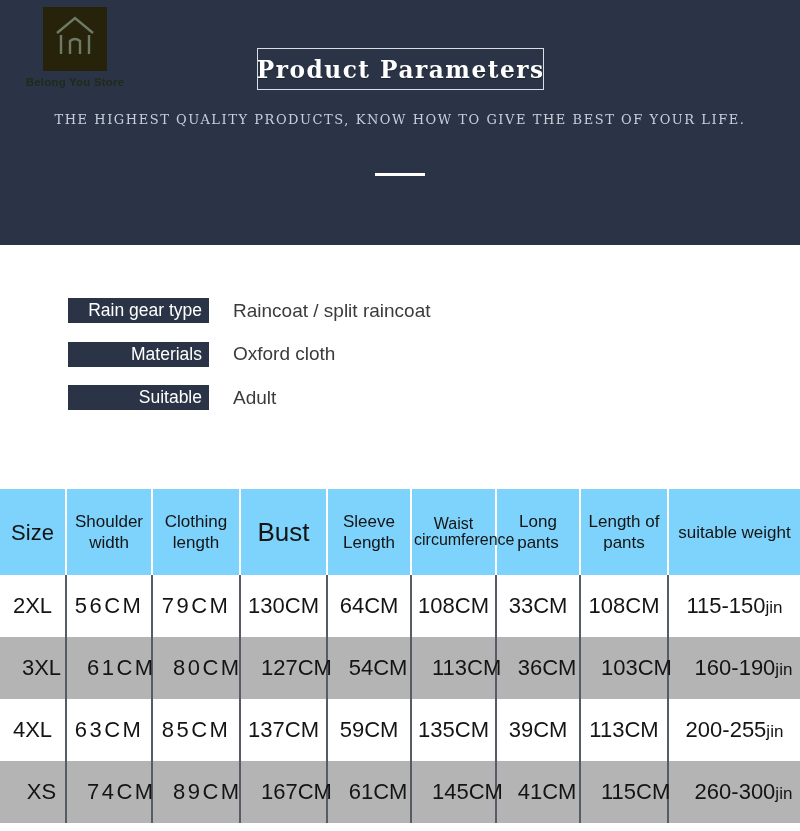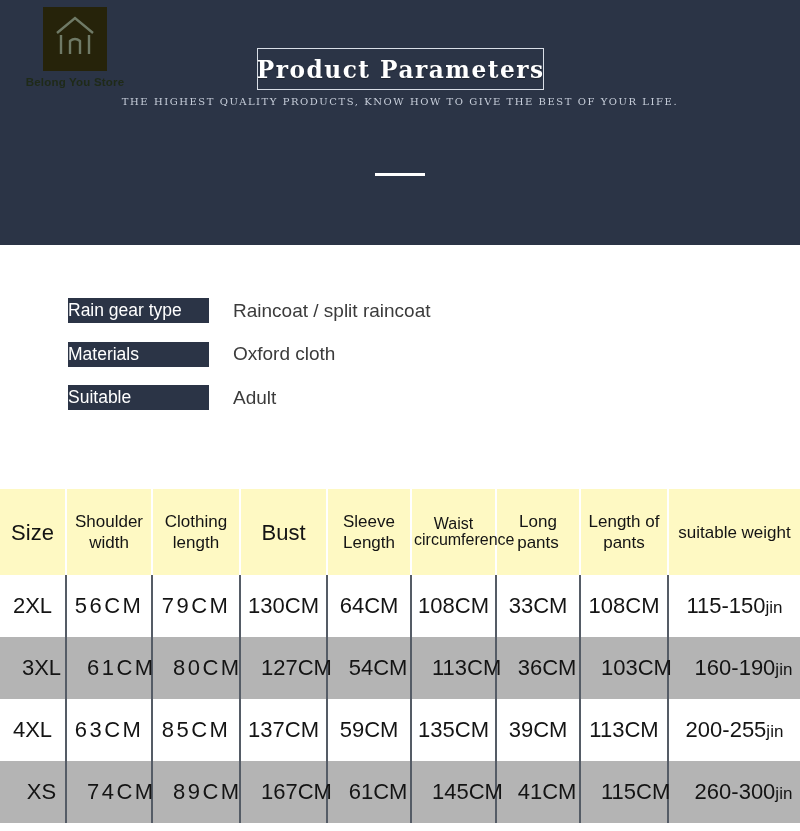--- a/index.html
+++ b/index.html
@@ -60,26 +60,26 @@
     font-weight: bold;
     font-size: 25px;
     color: #ffffff;
     letter-spacing: 1.6px;
     transform: scaleX(0.93);
     white-space: nowrap;
     text-shadow: 0 1px 1px rgba(0,0,0,.35);
   }
   .subtitle {
     position: absolute;
-    top: 96px;
+    top: 112px;
     left: 0;
     width: 800px;
     text-align: center;
     font-family: "DejaVu Serif", serif;
-    font-size: 10px;
+    font-size: 13px;
     color: #c8cfdb;
     letter-spacing: 1.55px;
     white-space: nowrap;
   }
   .hero-rule {
     position: absolute;
     top: 173px;
     left: 375px;
     width: 50px;
     height: 3px;
@@ -95,20 +95,21 @@
   }
   .spec-row:first-child { margin-top: 44px; }
   .spec-badge {
     margin-left: 68px;
     width: 141px;
     height: 25px;
     background: #2b3446;
     color: #ffffff;
     font-size: 17.5px;
     line-height: 25px;
+    text-align: right;
     padding-right: 7px;
     white-space: nowrap;
     overflow: hidden;
   }
   .spec-value {
     margin-left: 24px;
     font-size: 19px;
     color: #3b3b3b;
     white-space: nowrap;
   }
@@ -124,32 +125,32 @@
   }
   .size-table th,
   .size-table td {
     padding: 0 2px;
     text-align: center;
     vertical-align: middle;
     color: #141414;
     font-weight: normal;
   }
   .size-table thead th {
-    background: #fef9c3;
+    background: #7dd3fc;
     height: 86px;
     font-size: 17px;
     line-height: 21px;
     border-right: 2px solid #ffffff;
   }
   .size-table thead th:last-child { border-right: none; }
   .size-table thead th.small-head {
     font-size: 16px;
     line-height: 16px;
   }
-  .size-table thead th.big-head { font-size: 22px; }
+  .size-table thead th.big-head { font-size: 26px; }
   .size-table thead th.size-head { font-size: 22px; }
 
   .size-table tbody tr { height: 62px; }
   .size-table tbody tr.odd-row td { background: #ffffff; }
   .size-table tbody tr.even-row td { background: #b4b4b4; padding-left: 20px; }
   .size-table tbody td {
     font-size: 22px;
     border-right: 2px solid #555c66;
     white-space: nowrap;
   }

